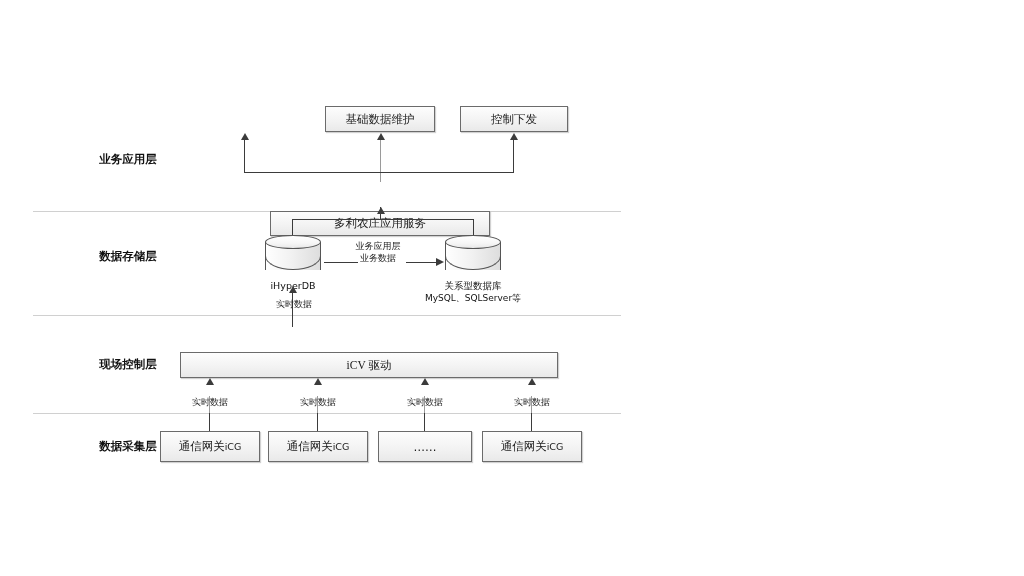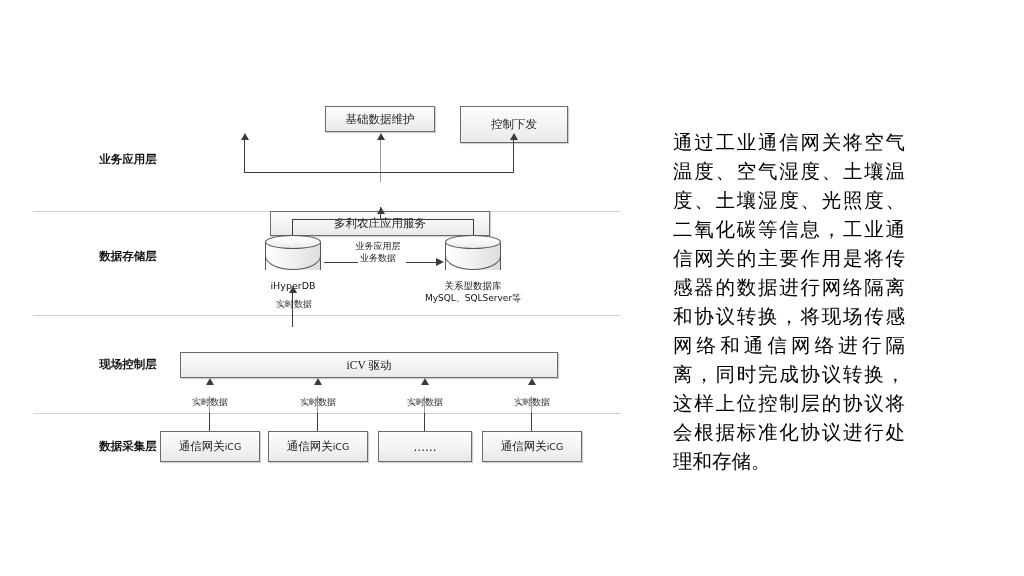--- a/index.html
+++ b/index.html
@@ -45,21 +45,21 @@
     border: 1px solid #6b6b6b;
     background: linear-gradient(to bottom, #fdfdfd 0%, #f3f3f3 55%, #e9e9e9 100%);
     display: flex; align-items: center; justify-content: center;
     font-size: 11.5px; color: #1a1a1a; white-space: nowrap;
     font-family: "DejaVu Sans", "Liberation Sans", sans-serif;
     box-shadow: 1px 1px 1px rgba(0,0,0,0.18);
   }
 
   #box-monitor { left: 188px; top: 106px; width: 114px; height: 26px; }
   #box-basedata { left: 325px; top: 106px; width: 110px; height: 26px; }
-  #box-control  { left: 460px; top: 106px; width: 108px; height: 37px; }
+  #box-control  { left: 460px; top: 106px; width: 108px; height: 26px; }
 
   #box-service { left: 270px; top: 182px; width: 220px; height: 25px; margin-top: 29px; }
 
   #box-icv-soft { left: 180px; top: 327px; width: 378px; height: 25px; }
   #box-icv-drv  { left: 180px; top: 352px; width: 378px; height: 26px; font-family: Liberation Serif, serif; }
 
   #gw-0 { left: 160px; top: 431px; width: 100px; height: 31px; }
   #gw-1 { left: 268px; top: 431px; width: 100px; height: 31px; }
   #gw-2 { left: 378px; top: 431px; width: 94px;  height: 31px; }
   #gw-3 { left: 482px; top: 431px; width: 100px; height: 31px; }
@@ -238,15 +238,14 @@
   </div>
   <div class="pbox gw-label" id="gw-2">
     <span>……</span>
       <span class="suffix"></span>
   </div>
   <div class="pbox gw-label" id="gw-3">
     <span>通信网关</span>
       <span class="suffix">iCG</span>
   </div>
 
-  <div id="sidetext">通过工业通信网关将空气温度、空气湿度、土壤温度、土壤湿度、光照度、二氧化碳等信息，工业通信网关的主要作用是将传感器的数据进行网络隔离和协议转换，将现场传感网络和通信网络进行隔离，同时完成协议转换，这样上位控制层的协议将会根据标准化协议进行处理和存储。</div>
 
 </div>
 
 </body></html>

